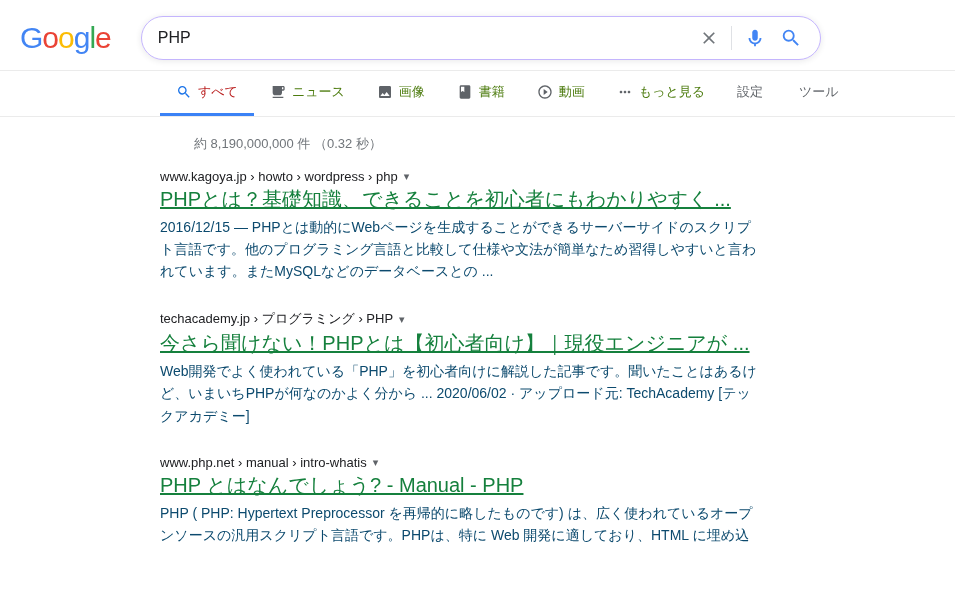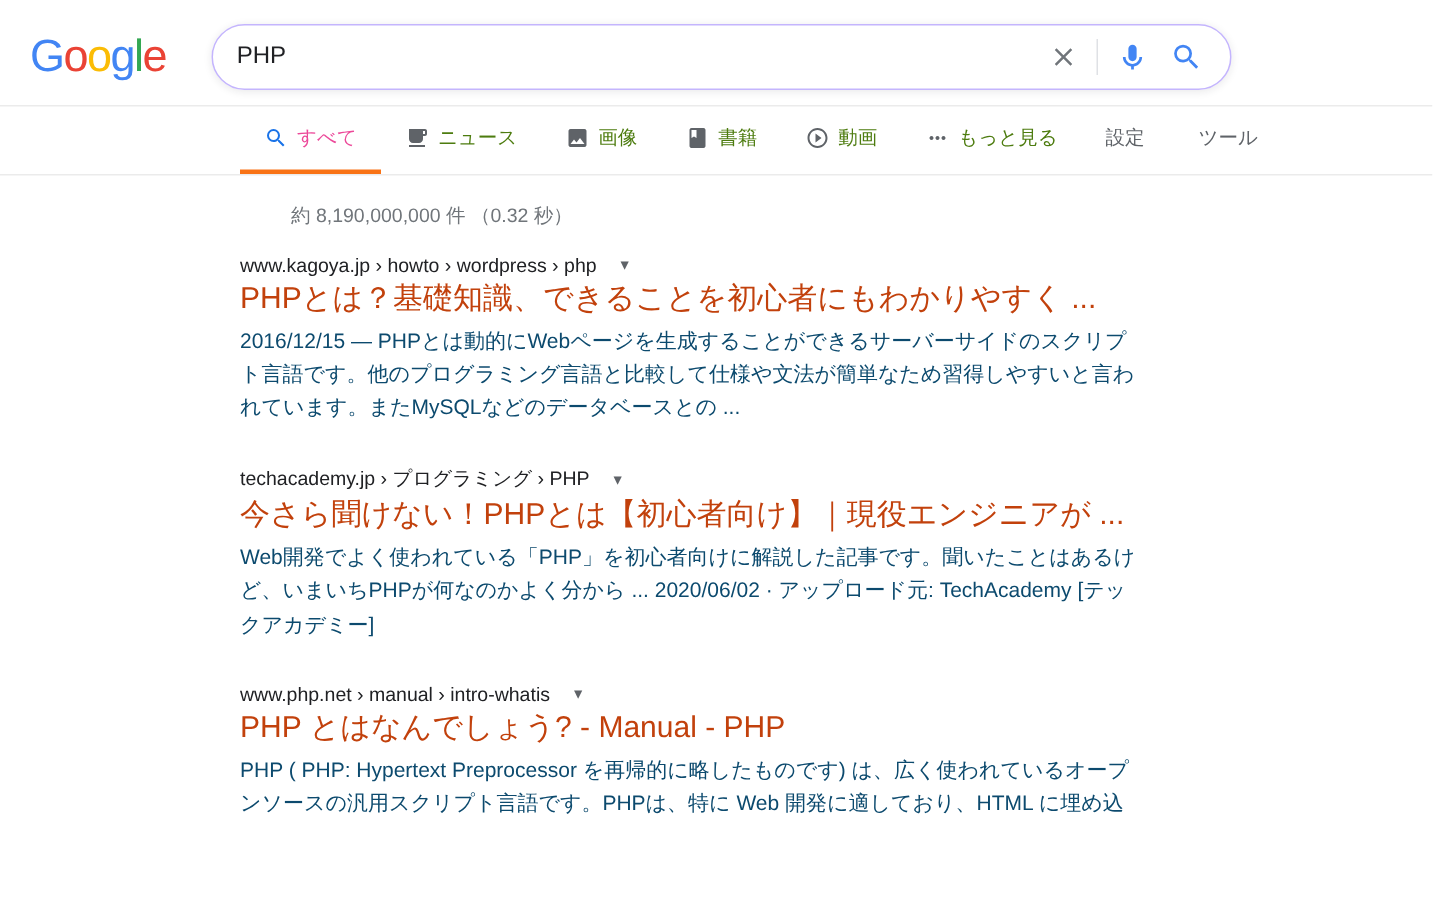--- a/index.html
+++ b/index.html
@@ -92,22 +92,22 @@
       gap: 6px;
       padding: 12px 16px;
       font-size: 13px;
       color: #4d7c0f;
       cursor: pointer;
       border-bottom: 3px solid transparent;
       white-space: nowrap;
     }
 
     .nav-tab.active {
-      color: #ec4899;
-      border-bottom: 3px solid #f97316;
+      color: #b91c1c;
+      border-bottom: 3px solid #3b82f6;
     }
 
     .tab-icon {
       width: 16px;
       height: 16px;
       display: flex;
       align-items: center;
       justify-content: center;
       font-size: 13px;
     }
@@ -138,41 +138,42 @@
 
     
     .result-item {
       margin-bottom: 28px;
       max-width: 600px;
     }
 
     .result-url-line {
       display: flex;
       align-items: center;
-      gap: 16px;
+      gap: 6px;
       margin-bottom: 2px;
     }
 
     .result-url {
       font-size: 13px;
       color: #202124;
     }
 
     .result-url-arrow {
       font-size: 11px;
       color: #5f6368;
       cursor: pointer;
     }
 
     .result-title {
       font-size: 20px;
-      color: #c2410c;
+      color: #15803d;
       cursor: pointer;
       margin-bottom: 4px;
       line-height: 1.3;
+      text-decoration: underline;
     }
 
     .result-desc {
       font-size: 14px;
       color: #0c4a6e;
       line-height: 1.58;
     }
   </style>
 </head>
 <body>

